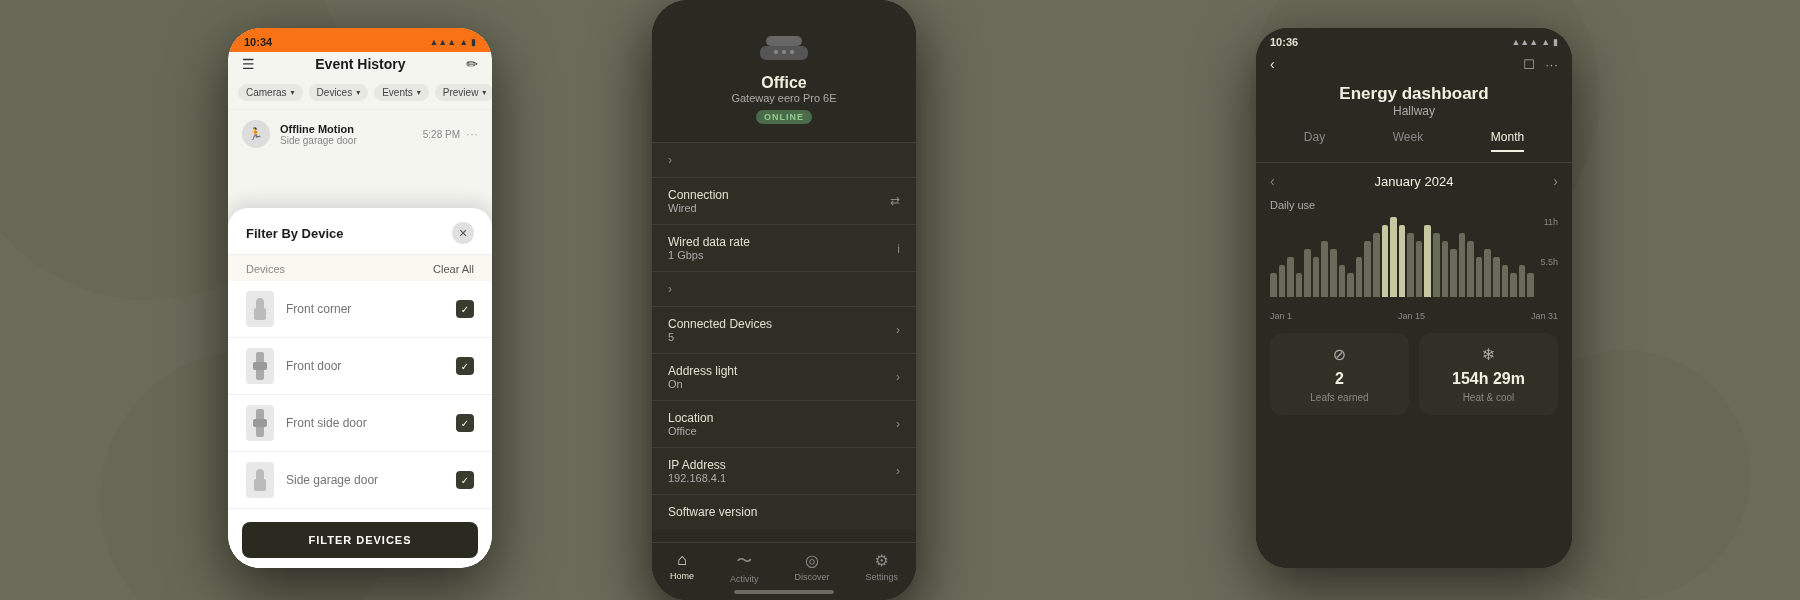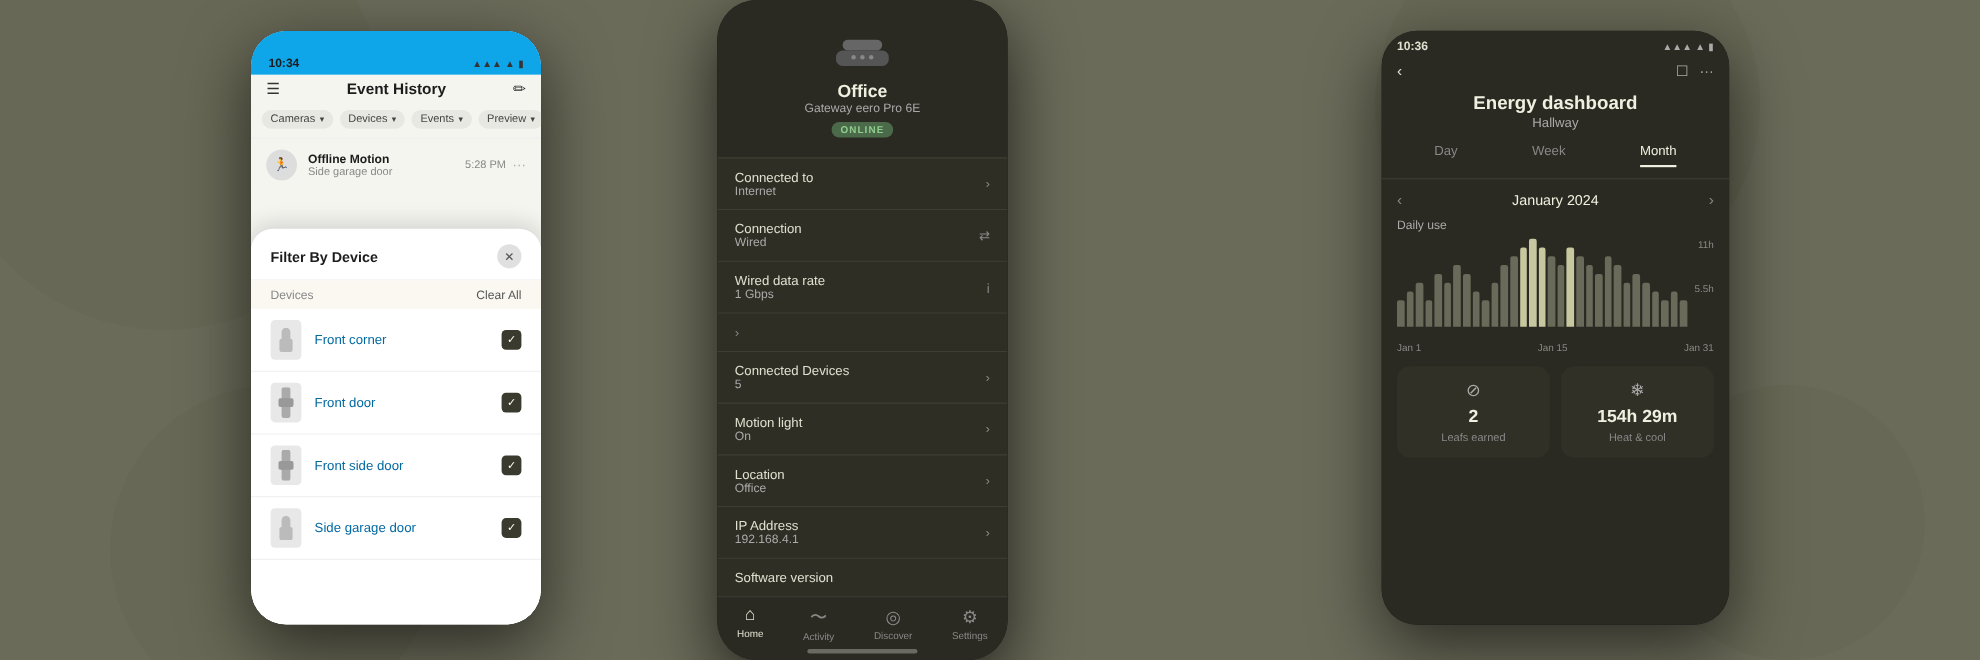--- a/index.html
+++ b/index.html
@@ -29,22 +29,22 @@
       height: 100%;
       background: #f5f5f0;
       border-radius: 32px;
       overflow: hidden;
       position: relative;
     }
     .phone1-status-bar {
       display: flex;
       justify-content: space-between;
       align-items: center;
-      padding: 24px 16px 4px;
-      background: #0ea5e9;
+      padding: 8px 16px 4px;
+      background: #f97316;
     }
     .phone1-status-bar .time {
       font-size: 11px;
       font-weight: 600;
       color: #1c1c1c;
     }
     .phone1-status-bar .icons {
       display: flex;
       gap: 3px;
       align-items: center;
@@ -195,21 +195,21 @@
       border-radius: 4px;
       margin-right: 12px;
       display: flex;
       align-items: center;
       justify-content: center;
       font-size: 10px;
       color: #aaa;
     }
     .filter-device-item .device-name {
       font-size: 12px;
-      color: #0369a1;
+      color: #737373;
       flex: 1;
     }
     .checkbox-checked {
       width: 18px;
       height: 18px;
       background: #3a3a2e;
       border-radius: 4px;
       display: flex;
       align-items: center;
       justify-content: center;
@@ -621,20 +621,23 @@
       <div class="filter-device-item">
         <div class="device-thumb">
           <svg width="16" height="22" viewBox="0 0 16 22">
               <rect x="4" y="0" width="8" height="14" rx="4" fill="#bbb"></rect>
               <rect x="2" y="10" width="12" height="12" rx="2" fill="#bbb"></rect>
             </svg>
         </div>
         <span class="device-name">Side garage door</span>
         <div class="checkbox-checked">✓</div>
       </div>
+      <div class="filter-button-bar">
+        <button class="filter-btn">FILTER DEVICES</button>
+      </div>
     </div>
   </div>
 </div>
 
 <div class="phone2">
   <div class="phone2-screen">
     <div class="phone2-top">
 
       <div style="margin-bottom:10px;margin-top:16px;">
         <svg width="52" height="24" viewBox="0 0 52 24">
@@ -645,24 +648,20 @@
           <rect x="32" y="14" width="4" height="4" rx="2" fill="#888"></rect>
         </svg>
       </div>
       <div class="phone2-device-name">Office</div>
       <div class="phone2-device-model">Gateway eero Pro 6E</div>
       <div class="online-badge">ONLINE</div>
     </div>
 
     <div class="phone2-list">
       <div class="phone2-list-item">
-        <div class="item-content">
-          <div class="item-label">Connected to</div>
-          <div class="item-value">Internet</div>
-        </div>
         <span class="item-arrow">›</span>
       </div>
       <div class="phone2-list-item">
         <div class="item-content">
           <div class="item-label">Connection</div>
           <div class="item-value">Wired</div>
         </div>
         <span class="item-icon">⇄</span>
       </div>
       <div class="phone2-list-item">
@@ -677,21 +676,21 @@
       </div>
       <div class="phone2-list-item">
         <div class="item-content">
           <div class="item-label">Connected Devices</div>
           <div class="item-value">5</div>
         </div>
         <span class="item-arrow">›</span>
       </div>
       <div class="phone2-list-item">
         <div class="item-content">
-          <div class="item-label">Motion light</div>
+          <div class="item-label">Address light</div>
           <div class="item-value">On</div>
         </div>
         <span class="item-arrow">›</span>
       </div>
       <div class="phone2-list-item">
         <div class="item-content">
           <div class="item-label">Location</div>
           <div class="item-value">Office</div>
         </div>
         <span class="item-arrow">›</span>

